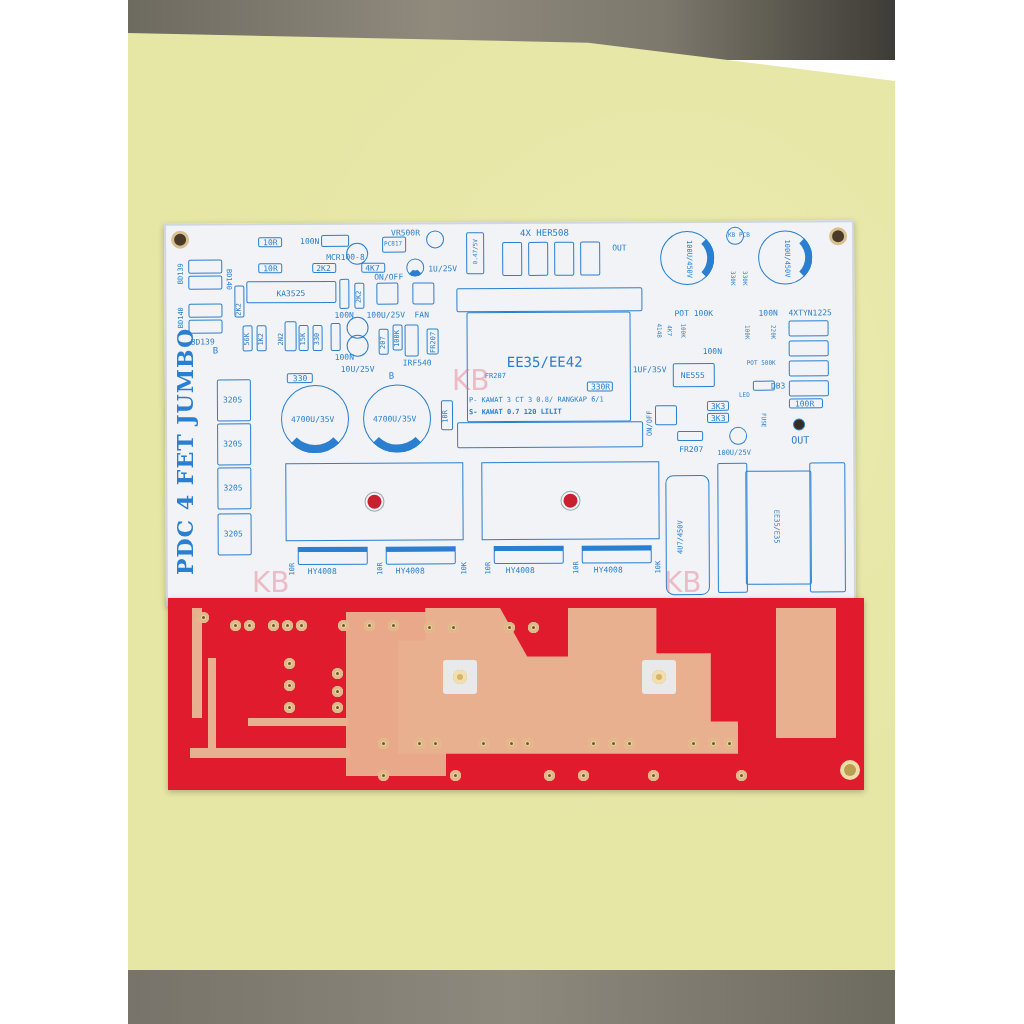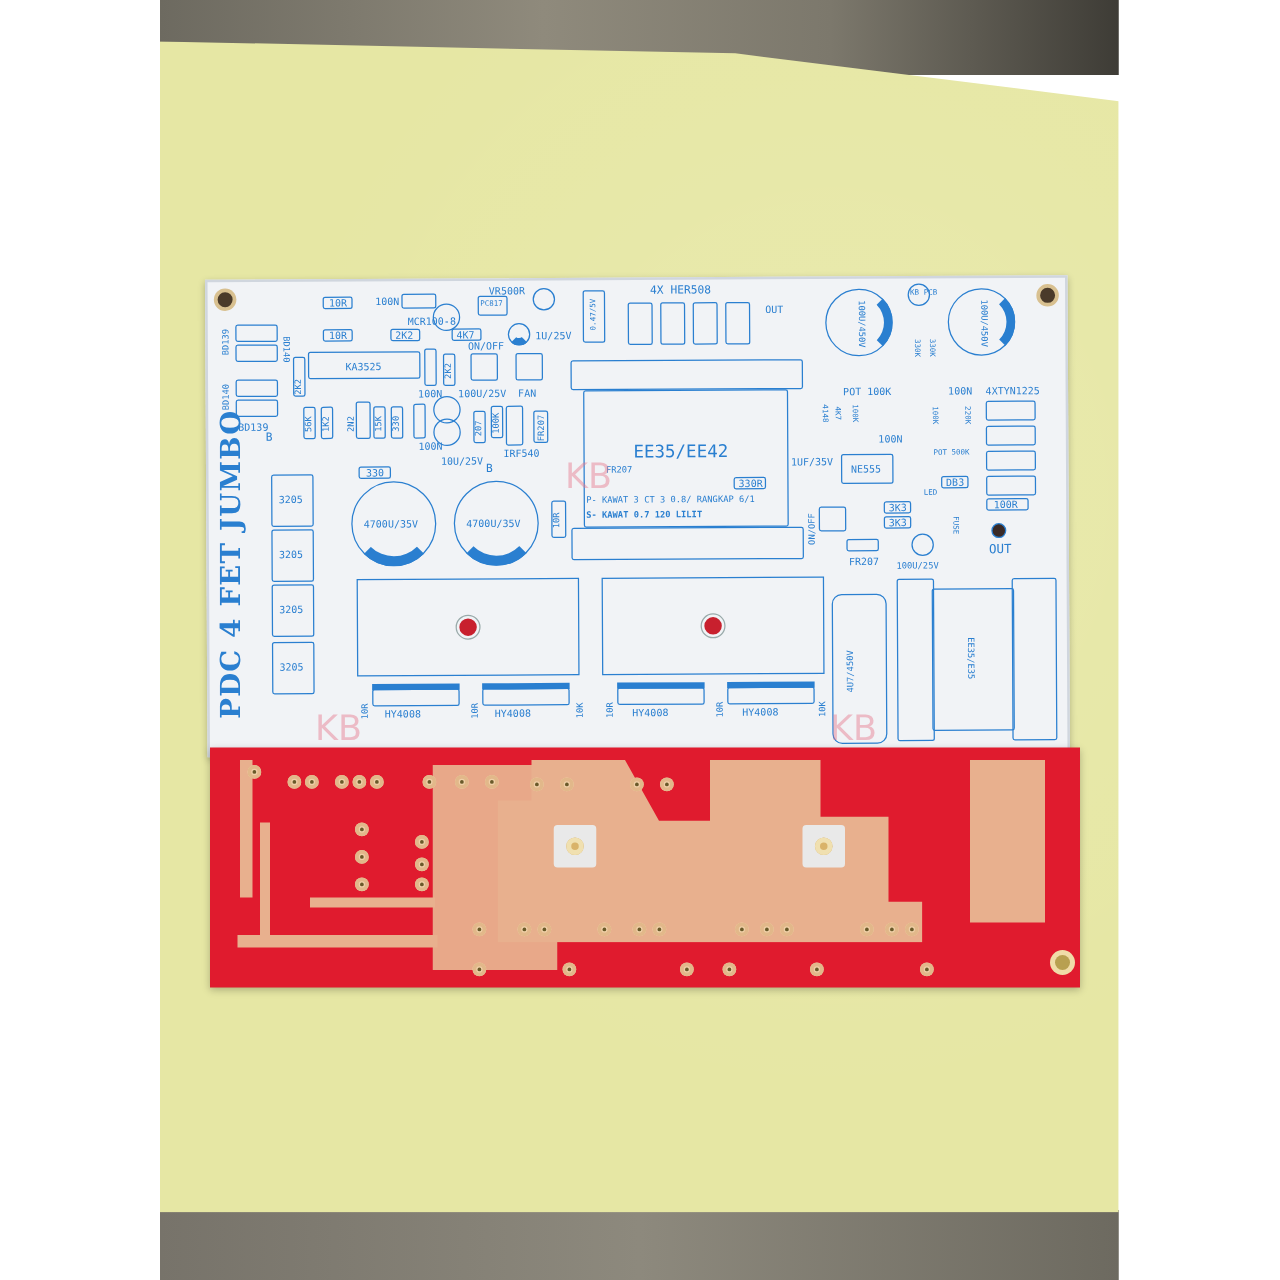--- a/index.html
+++ b/index.html
@@ -78,21 +78,21 @@
   <span class="silk" style="left:108px;top:110px;transform:rotate(-90deg);font-size:7px;">2N2</span>
   <div class="silk-box" style="left:118px;top:96px;width:12px;height:30px;"></div>
   <div class="silk-box" style="left:132px;top:100px;width:10px;height:26px;"></div>
   <span class="silk" style="left:130px;top:110px;transform:rotate(-90deg);font-size:7px;">15K</span>
   <div class="silk-box" style="left:146px;top:100px;width:10px;height:26px;"></div>
   <span class="silk" style="left:144px;top:110px;transform:rotate(-90deg);font-size:7px;">330</span>
   <div class="silk-box" style="left:164px;top:98px;width:10px;height:28px;"></div>
   <span class="silk" style="left:168px;top:128px;">100N</span>
   <div class="cap" style="left:180px;top:92px;width:22px;height:22px;"></div>
   <div class="cap" style="left:180px;top:110px;width:22px;height:22px;"></div>
-  <span class="silk" style="left:174px;top:140px;margin-left:12px;">10U/25V</span>
+  <span class="silk" style="left:174px;top:140px;">10U/25V</span>
   <div class="silk-box" style="left:212px;top:104px;width:10px;height:26px;"></div>
   <span class="silk" style="left:210px;top:114px;transform:rotate(-90deg);font-size:7px;">207</span>
   <div class="silk-box" style="left:226px;top:100px;width:10px;height:26px;"></div>
   <span class="silk" style="left:222px;top:110px;transform:rotate(-90deg);font-size:7px;">100K</span>
   <div class="silk-box" style="left:238px;top:100px;width:14px;height:32px;"></div>
   <span class="silk" style="left:236px;top:134px;">IRF540</span>
   <div class="silk-box" style="left:260px;top:104px;width:12px;height:26px;"></div>
   <span class="silk" style="left:256px;top:114px;transform:rotate(-90deg);font-size:7px;">FR207</span>
 
   <div class="silk-box" style="left:22px;top:34px;width:34px;height:14px;"></div>
@@ -192,21 +192,21 @@
   <span class="silk" style="left:510px;top:104px;transform:rotate(90deg);font-size:6px;">100K</span>
   <span class="silk" style="left:574px;top:106px;transform:rotate(90deg);font-size:6px;">100K</span>
   <span class="silk" style="left:600px;top:106px;transform:rotate(90deg);font-size:6px;">220K</span>
   <span class="silk" style="left:536px;top:124px;">100N</span>
   <span class="silk" style="left:580px;top:136px;font-size:6px;">POT 500K</span>
   <span class="silk" style="left:466px;top:142px;">1UF/35V</span>
   <div class="silk-box" style="left:506px;top:140px;width:42px;height:24px;"></div>
   <span class="silk" style="left:514px;top:148px;">NE555</span>
   <span class="silk" style="left:572px;top:168px;font-size:6px;">LED</span>
   <div class="silk-box" style="left:586px;top:158px;width:22px;height:10px;"></div>
-  <span class="silk" style="left:590px;top:159px;">DB3</span>
+  <span class="silk" style="left:604px;top:159px;">DB3</span>
   <div class="silk-box" style="left:540px;top:178px;width:22px;height:10px;"></div>
   <span class="silk" style="left:544px;top:179px;">3K3</span>
   <div class="silk-box" style="left:540px;top:190px;width:22px;height:10px;"></div>
   <span class="silk" style="left:544px;top:191px;">3K3</span>
   <div class="silk-box" style="left:622px;top:176px;width:34px;height:10px;"></div>
   <span class="silk" style="left:628px;top:177px;">100R</span>
   <span class="silk" style="left:590px;top:194px;transform:rotate(90deg);font-size:6px;">FUSE</span>
   <span class="silk" style="left:470px;top:196px;transform:rotate(-90deg);font-size:7px;">ON/OFF</span>
   <div class="silk-box" style="left:488px;top:182px;width:22px;height:20px;"></div>
   <div class="silk-box" style="left:510px;top:208px;width:26px;height:10px;"></div>

